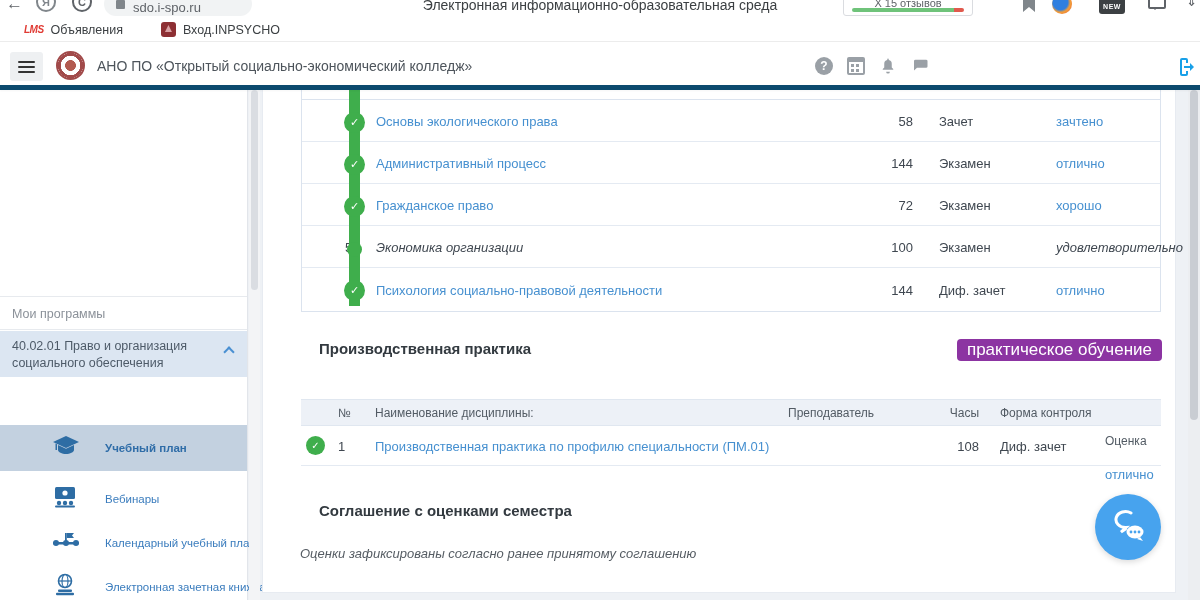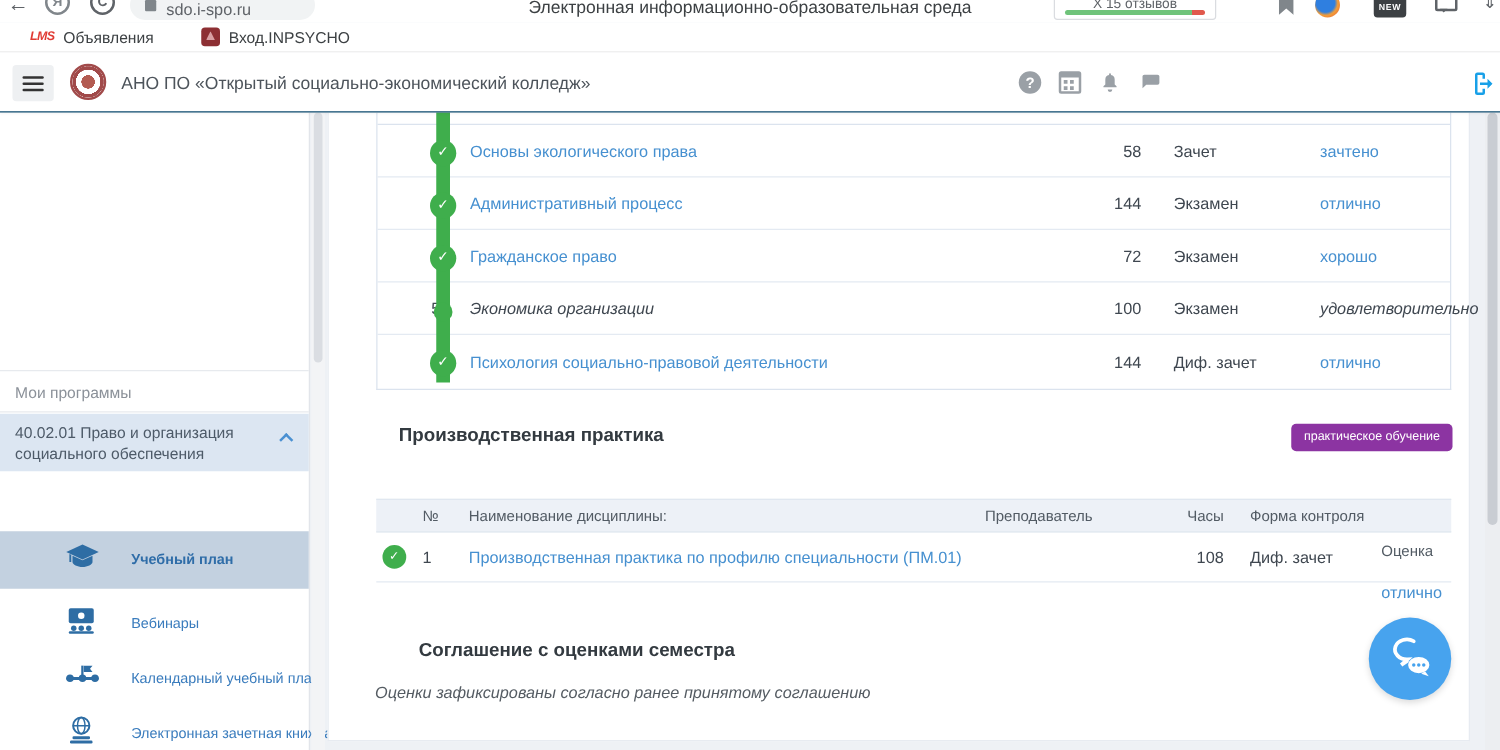--- a/index.html
+++ b/index.html
@@ -30,21 +30,21 @@
 
   
   .bookmarks { position:absolute; left:0; top:18px; width:1200px; height:24px; background:#fff; border-bottom:1px solid #ececec; display:flex; align-items:center; }
   .bm-item { display:flex; align-items:center; margin-left:24px; cursor:default; }
   .lms-logo { color:#e03b34; font-weight:bold; font-style:italic; font-size:10px; margin-right:7px; letter-spacing:-0.5px; }
   .emblem-sq { width:15px; height:15px; background:#8d2f33; border-radius:3px; margin:0 7px 0 14px; position:relative; }
   .emblem-sq:after { content:""; position:absolute; left:4px; top:3px; width:7px; height:7px; background:#d9a0a3; clip-path:polygon(50% 0,100% 100%,0 100%); }
   .bm-label { font-size:12.5px; color:#3c4043; }
 
   
-  .app-header { position:absolute; left:0; top:42px; width:1200px; height:48px; background:#fff; border-bottom:1px solid #0c4a6e; box-shadow:0 1px 2px rgba(0,0,0,.04); z-index:5; }
+  .app-header { position:absolute; left:0; top:42px; width:1200px; height:48px; background:#fff; border-bottom:5px solid #0c4a6e; box-shadow:0 1px 2px rgba(0,0,0,.04); z-index:5; }
   .hamburger { position:absolute; left:10px; top:10px; width:33px; height:29px; background:#eef0f2; border-radius:3px; border:none; cursor:pointer; padding:6px 8px; }
   .hamburger i { display:block; height:2.5px; background:#333; margin:2.5px 0; border-radius:1px; }
   .crest { position:absolute; left:56px; top:9px; width:29px; height:29px; border-radius:50%; border:2px solid #a14a4a; background:radial-gradient(circle,#b35b51 0 30%,#fff 31% 55%, #a14a4a 56% 70%, #fff 71%); }
   .org-title { position:absolute; left:97px; top:16px; font-size:14px; color:#4d545b; }
   .hdr-icons { position:absolute; left:815px; top:15px; display:flex; gap:14px; }
   .hic { width:18px; height:18px; position:relative; cursor:pointer; }
   .help-ic { background:#9aa0a6; border-radius:50%; color:#fff; font-size:12px; font-weight:bold; text-align:center; line-height:18px; }
   .cal-ic { border:2px solid #9aa0a6; border-top-width:5px; border-radius:2px;
             background:linear-gradient(#9aa0a6 0 0) 2px 2px/3px 3px no-repeat,
                        linear-gradient(#9aa0a6 0 0) 7px 2px/3px 3px no-repeat,
@@ -83,35 +83,35 @@
   .lnk { color:#4690d0; cursor:pointer; text-decoration:none; }
   .plain { color:#3f4750;font-style:italic; }
 
   .tl-bar { position:absolute; left:47px; top:-2px; width:11px; height:218px; background:#3fae4c; z-index:2; }
   .tl-badge { position:absolute; left:42px; width:21px; height:21px; background:#3fae4c; border-radius:50%; z-index:3;
               color:#fff; font-size:11px; font-weight:bold; text-align:center; line-height:21px; }
   .tl-dot { position:absolute; left:45px; top:152px; width:15px; height:15px; background:#3fae4c; border-radius:50%; z-index:3; }
 
   .practice-heading { position:absolute; left:56px; top:250px; font-size:15px; font-weight:bold; color:#333a40; }
   .practice-badge { position:absolute; right:13px; top:249px; height:22px; background:#8c34a2; border-radius:4px;
-                    color:#fff; font-size:10px; line-height:22px; padding:0 10px; cursor:pointer; }
+                    color:#fff; font-size:17px; line-height:22px; padding:0 10px; cursor:pointer; }
 
   .pr-table { position:absolute; left:38px; top:309px; width:860px; }
   .pr-head { position:relative; height:27px; background:#edf1f7; border-top:1px solid #e0e7f0; border-bottom:1px solid #e0e7f0; font-size:12px; color:#525b64; }
   .pr-row { position:relative; height:40px; border-bottom:1px solid #e4eaf2; font-size:13px; color:#3f4750; }
   .p-num   { position:absolute; left:37px;  top:50%; transform:translateY(-50%); }
   .p-name  { position:absolute; left:74px;  top:50%; transform:translateY(-50%); white-space:nowrap; }
   .p-teach { position:absolute; left:487px; top:50%; transform:translateY(-50%); }
   .p-hours { position:absolute; left:618px; width:60px; top:50%; transform:translateY(-50%); text-align:right; }
   .p-form  { position:absolute; left:699px; top:50%; transform:translateY(-50%); }
   .p-grade { position:absolute; left:804px; top:50%; transform:translateY(-50%);margin-top:28px; }
   .p-check { position:absolute; left:5px; top:10px; width:19px; height:19px; background:#3fae4c; border-radius:50%;
              color:#fff; font-size:10px; font-weight:bold; text-align:center; line-height:19px; }
 
-  .agr-heading { position:absolute; left:72px; top:412px; font-size:15px; font-weight:bold; color:#333a40;margin-top:10px; }
+  .agr-heading { position:absolute; left:56px; top:412px; font-size:15px; font-weight:bold; color:#333a40; }
   .agr-note { position:absolute; left:37px; top:456px; font-size:13px; font-style:italic; color:#555c63; }
 
   .page-scroll { position:absolute; right:0; top:0; width:12px; height:510px; background:#eceef1; cursor:pointer; }
   .page-scroll i { position:absolute; left:2px; top:0; width:8px; height:330px; background:#c9cdd3; border-radius:4px; display:block; }
 
   .chat-fab { position:absolute; left:1095px; top:404px; width:66px; height:66px; border-radius:50%;
               background:#47a3ee; border:none; cursor:pointer; box-shadow:0 2px 6px rgba(0,0,0,.15); }
 </style>
 </head>
 <body>

